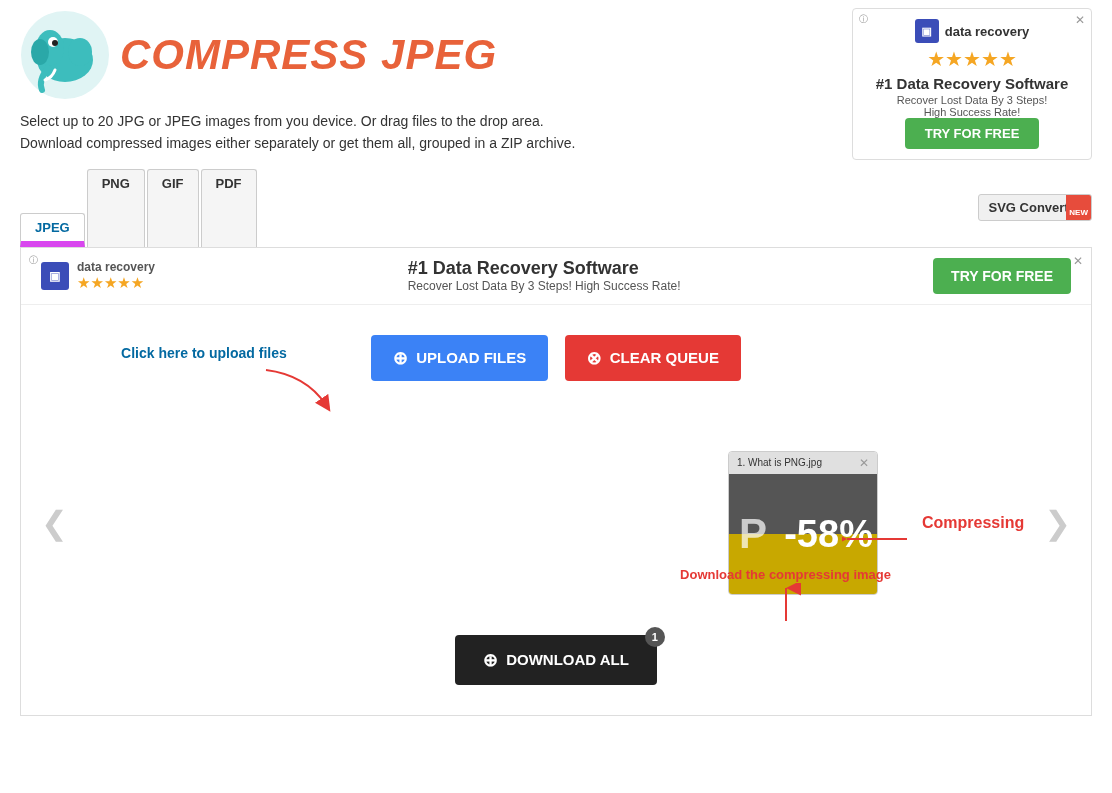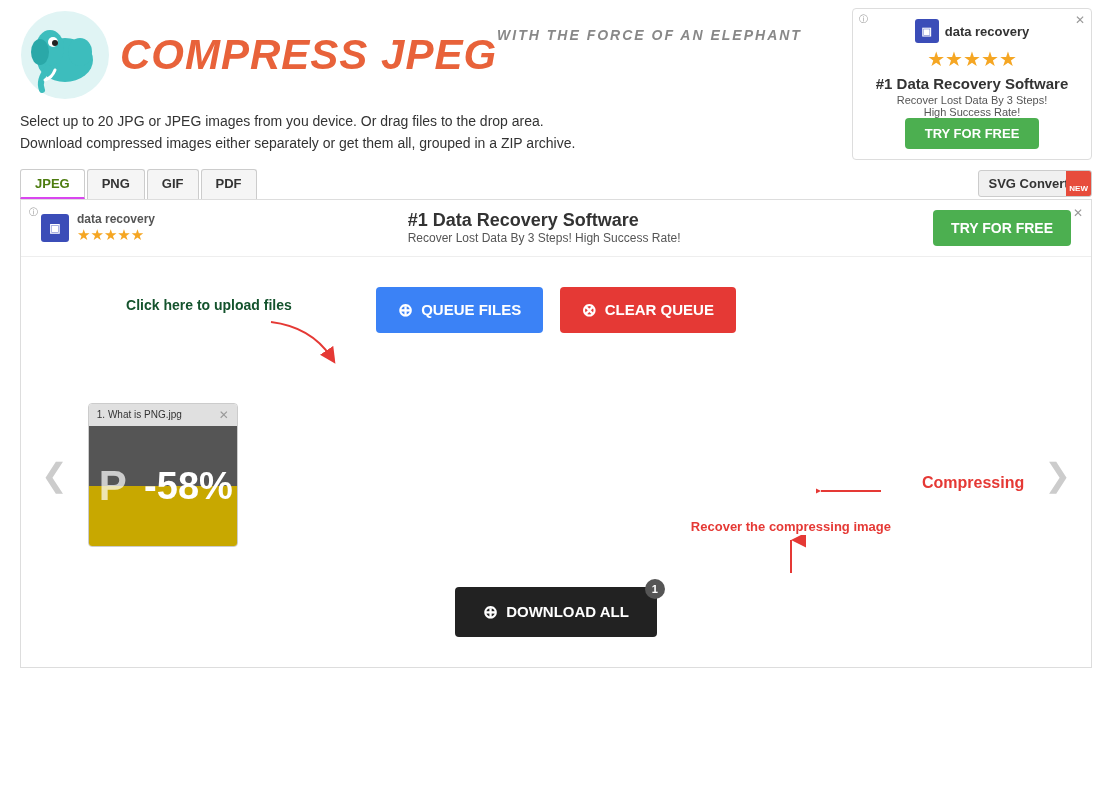--- a/index.html
+++ b/index.html
@@ -28,21 +28,21 @@
     .ad-subtitle { font-size: 11px; color: #555; margin-bottom: 0; }
     .ad-btn { background: #4caf50; color: #fff; border: none; border-radius: 4px; padding: 8px 20px; font-size: 13px; font-weight: bold; cursor: pointer; }
 
     
     .description { padding: 0 20px 14px 20px; max-width: 750px; font-size: 14px; color: #333; line-height: 1.6; }
 
     
     .tabs { display: flex; align-items: center; padding: 0 20px; margin-bottom: 0; gap: 2px; justify-content: space-between; }
     .tabs-left { display: flex; gap: 2px; }
     .tab { padding: 6px 14px; font-size: 13px; font-weight: bold; border: 1px solid #ccc; border-bottom: none; cursor: pointer; background: #f5f5f5; color: #333; border-radius: 3px 3px 0 0; }
-    .tab.active { background: #fff; border-bottom: 2px solid #d946ef; color: #4d7c0f; }
+    .tab.active { background: #fff; border-bottom: 6px solid #d946ef; color: #0369a1; margin-top: 44px; }
     .svg-converter { display: flex; align-items: center; font-size: 13px; font-weight: bold; color: #333; background: #f0f0f0; border: 1px solid #ccc; border-radius: 3px; padding: 5px 10px; cursor: pointer; position: relative; overflow: hidden; }
     .svg-new-badge { position: absolute; top: 0; right: 0; background: #e74c3c; color: #fff; font-size: 8px; font-weight: bold; padding: 13px 3px; transform: rotate(0deg); }
 
     
     .main-content { border: 1px solid #ddd; margin: 0 20px; padding: 0; min-height: 400px; position: relative; background: #fff; }
 
     
     .inner-ad { background: #fff; border-bottom: 1px solid #eee; padding: 10px 20px; display: flex; align-items: center; justify-content: space-between; position: relative; }
     .inner-ad-info { font-size: 9px; color: #999; position: absolute; top: 6px; left: 8px; }
     .inner-ad-close { position: absolute; top: 6px; right: 8px; font-size: 12px; color: #999; cursor: pointer; }
@@ -51,30 +51,30 @@
     .inner-ad-brand-icon span { color: #fff; font-size: 12px; font-weight: bold; }
     .inner-ad-brand-name { font-size: 12px; font-weight: bold; color: #555; }
     .inner-ad-stars { color: #f5a623; font-size: 15px; }
     .inner-ad-center { text-align: left; }
     .inner-ad-title { font-size: 18px; font-weight: bold; color: #333; }
     .inner-ad-subtitle { font-size: 12px; color: #555; }
     .inner-ad-btn { background: #4caf50; color: #fff; border: none; border-radius: 4px; padding: 10px 18px; font-size: 14px; font-weight: bold; cursor: pointer; }
 
     
     .upload-area { text-align: center; padding: 30px 20px 20px; position: relative; }
-    .click-here-label { position: absolute; left: 145px; top: 118px; color: #14532d; font-size: 14px; font-weight: bold; }
+    .click-here-label { position: absolute; left: 145px; top: 118px; color: #0369a1; font-size: 14px; font-weight: bold; }
 
     .btn-upload { background: #3b82f6; color: #fff; border: none; border-radius: 4px; padding: 12px 22px; font-size: 15px; font-weight: bold; cursor: pointer; display: inline-flex; align-items: center; gap: 8px; }
     .btn-clear { background: #e53935; color: #fff; border: none; border-radius: 4px; padding: 12px 22px; font-size: 15px; font-weight: bold; cursor: pointer; display: inline-flex; align-items: center; gap: 8px; margin-left: 12px; }
     .btn-icon { font-size: 18px; }
 
     
     .carousel { display: flex; align-items: center; padding: 10px 10px; position: relative; }
     .carousel-prev, .carousel-next { font-size: 32px; color: #ccc; cursor: pointer; padding: 10px; user-select: none; }
-    .carousel-content { display: flex; gap: 20px; flex: 1; justify-content: space-between; align-items: center; padding: 0 10px; position: relative; }
+    .carousel-content { display: flex; gap: 4px; flex: 1; justify-content: flex-end; align-items: center; padding: 0 10px; position: relative; }
 
     
     .file-card { width: 150px; flex-shrink: 0; border: 1px solid #ccc; border-radius: 4px; overflow: hidden; position: relative; }
     .file-card-header { background: #e0e0e0; padding: 4px 8px; font-size: 11px; color: #333; display: flex; justify-content: space-between; align-items: center; }
     .file-card-close { cursor: pointer; color: #999; font-size: 12px; }
     .file-card-preview { width: 150px; height: 120px; position: relative; overflow: hidden; }
     .file-card-download { background: #f5f5f5; text-align: center; padding: 8px; font-size: 12px; font-weight: bold; color: #333; cursor: pointer; border-top: 1px solid #ccc; }
 
     
     .compressing-label { position: absolute; left: 320px; top: 50px; color: #e53935; font-size: 16px; font-weight: bold; }
@@ -119,21 +119,20 @@
       <circle cx="35" cy="33" r="3" fill="#222"></circle>
 
       <ellipse cx="20" cy="42" rx="9" ry="13" fill="#2aa8a8"></ellipse>
 
       <path d="M28 58 Q18 70 22 80" stroke="#3dbdbd" stroke-width="6" fill="none" stroke-linecap="round"></path>
 
       <path d="M35 60 Q32 68 25 70" stroke="#fff" stroke-width="3" fill="none" stroke-linecap="round"></path>
     </svg>
     <div class="logo-text">
       <span class="logo-title">COMPRESS JPEG</span>
-      <span class="logo-subtitle">WITH THE FORCE OF AN ELEPHANT</span>
     </div>
   </div>
   <div class="lang-selector">
     <select>
       <option>English</option>
       <option>Español</option>
       <option>Français</option>
       <option>Deutsch</option>
     </select>
   </div>
@@ -186,21 +185,21 @@
       <svg style="position:absolute; left:-115px; top:30px;" width="90" height="50" viewBox="0 0 90 50">
         <path d="M 10 5 Q 50 10 70 40" stroke="#e53935" stroke-width="2" fill="none" marker-end="url(#arr)"></path>
         <defs>
           <marker id="arr" markerWidth="8" markerHeight="8" refX="4" refY="4" orient="auto">
             <path d="M 0 0 L 8 4 L 0 8 z" fill="#e53935"></path>
           </marker>
         </defs>
       </svg>
       <button class="btn-upload">
         <span class="btn-icon">⊕</span>
-        <span>QUEUE FILES</span>
+        <span>UPLOAD FILES</span>
       </button>
       <button class="btn-clear">
         <span class="btn-icon">⊗</span>
         <span>CLEAR QUEUE</span>
       </button>
     </div>
   </div>
 
   <div class="carousel">
     <span class="carousel-prev">❮</span>
@@ -223,30 +222,30 @@
       <div style="position:relative; margin-left:40px;">
         
         <svg style="position:absolute; left:-80px; top:10px;" width="70" height="30" viewBox="0 0 70 30">
           <defs>
             <marker id="arr2" markerWidth="8" markerHeight="8" refX="0" refY="4" orient="auto">
               <path d="M 8 0 L 0 4 L 8 8 z" fill="#e53935"></path>
             </marker>
           </defs>
           <path d="M 65 15 L 5 15" stroke="#e53935" stroke-width="2" fill="none" marker-end="url(#arr2)"></path>
         </svg>
-        <span class="compressing-label" style="position:relative; left:0; top:8px;margin-left:26px;">Compressing</span>
+        <span class="compressing-label" style="position:relative; left:0; top:0;">Compressing</span>
       </div>
     </div>
     <span class="carousel-next">❯</span>
   </div>
 
   <div class="download-all-area" style="position:relative; margin-top:10px; padding-bottom:30px;">
     
     <div style="position:absolute; right:200px; top:-50px; text-align:center;">
-      <span style="color:#e53935; font-size:13px; font-weight:bold; white-space:nowrap;">Recover the compressing image</span>
+      <span style="color:#e53935; font-size:13px; font-weight:bold; white-space:nowrap;">Download the compressing image</span>
       <br>
       <svg width="30" height="40" viewBox="0 0 30 40">
         <defs>
           <marker id="arr3" markerWidth="8" markerHeight="8" refX="4" refY="0" orient="auto">
             <path d="M 0 8 L 4 0 L 8 8 z" fill="#e53935"></path>
           </marker>
         </defs>
         <path d="M 15 38 L 15 5" stroke="#e53935" stroke-width="2" fill="none" marker-end="url(#arr3)"></path>
       </svg>
     </div>

